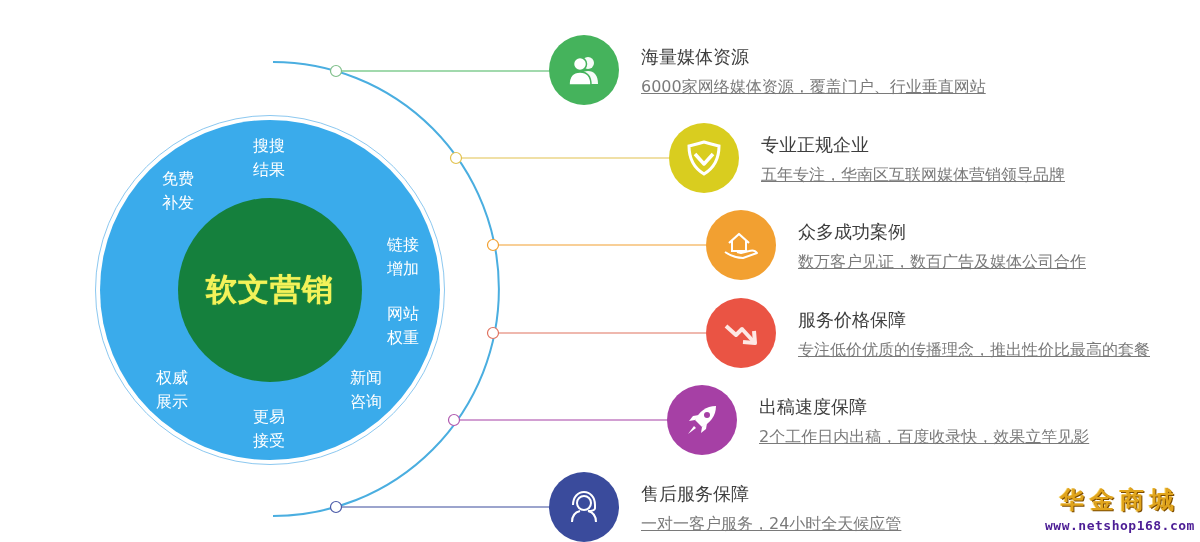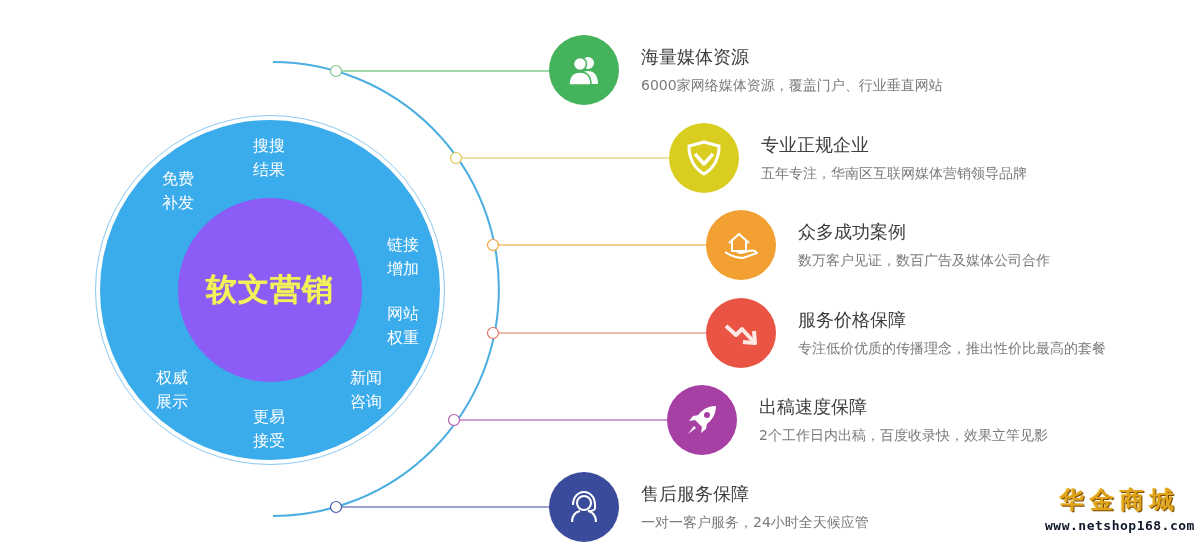--- a/index.html
+++ b/index.html
@@ -13,21 +13,21 @@
     position: absolute; left: 95px; top: 115px; width: 350px; height: 350px;
     border-radius: 50%; border: 1.5px solid #8cc8f0; box-sizing: border-box;
     background: #fff;
   }
   .hub {
     position: absolute; left: 100px; top: 120px; width: 340px; height: 340px;
     border-radius: 50%; background: #3aabeb;
   }
   .hub-inner {
     position: absolute; left: 178px; top: 198px; width: 184px; height: 184px;
-    border-radius: 50%; background: #8b5cf6;
+    border-radius: 50%; background: #15803d;
     display: flex; align-items: center; justify-content: center;
   }
   .hub-title {
     color: #f3f25a; font-size: 31px; font-weight: bold; letter-spacing: 1px;
     text-shadow: 0 0 1px #e4e840;
   }
   .seg {
     position: absolute; width: 60px; text-align: center;
     color: #ffffff; font-size: 16px; line-height: 24px;
   }
@@ -38,33 +38,33 @@
     position: absolute; left: 0; top: 0; width: 70px; height: 70px;
     border-radius: 50%; display: flex; align-items: center; justify-content: center;
   }
   .f-circle svg { width: 40px; height: 40px; }
   .f-title {
     position: absolute; left: 92px; top: 10px; white-space: nowrap;
     font-size: 18px; font-weight: normal; color: #3e3e3e;
   }
   .f-desc {
     position: absolute; left: 92px; top: 42px; white-space: nowrap;
-    font-size: 14px; color: #7a7a7a;
+    font-size: 16px; color: #7a7a7a; text-decoration: underline;
   }
   .logo {
     position: absolute; left: 1040px; top: 484px; width: 160px; text-align: center;
   }
   .logo-cn {
     font-family: "DejaVu Serif", "Liberation Serif", serif;
     font-size: 24px; font-weight: bold; color: #e0a41c; letter-spacing: 6px;
     text-shadow: 1px 1px 0 #7a4a00, -1px 0 0 #f6d46a;
   }
   .logo-url {
     font-family: "DejaVu Sans Mono", "Liberation Mono", monospace;
-    font-size: 13px; font-weight: bold; color: #0f172a; margin-top: 2px; letter-spacing: 0.5px;
+    font-size: 13px; font-weight: bold; color: #4c1d95; margin-top: 2px; letter-spacing: 0.5px;
   }
 </style>
 </head>
 <body>
 
 <div id="canvas">
 
   <svg width="1200" height="542" style="position:absolute;left:0;top:0">
     <path d="M 273 62 A 226 227 0 0 1 273 516" fill="none" stroke="#4aaee0" stroke-width="2"></path>
     <line x1="336" y1="71" x2="550" y2="71" stroke="#45b35c" stroke-width="1.2"></line>

